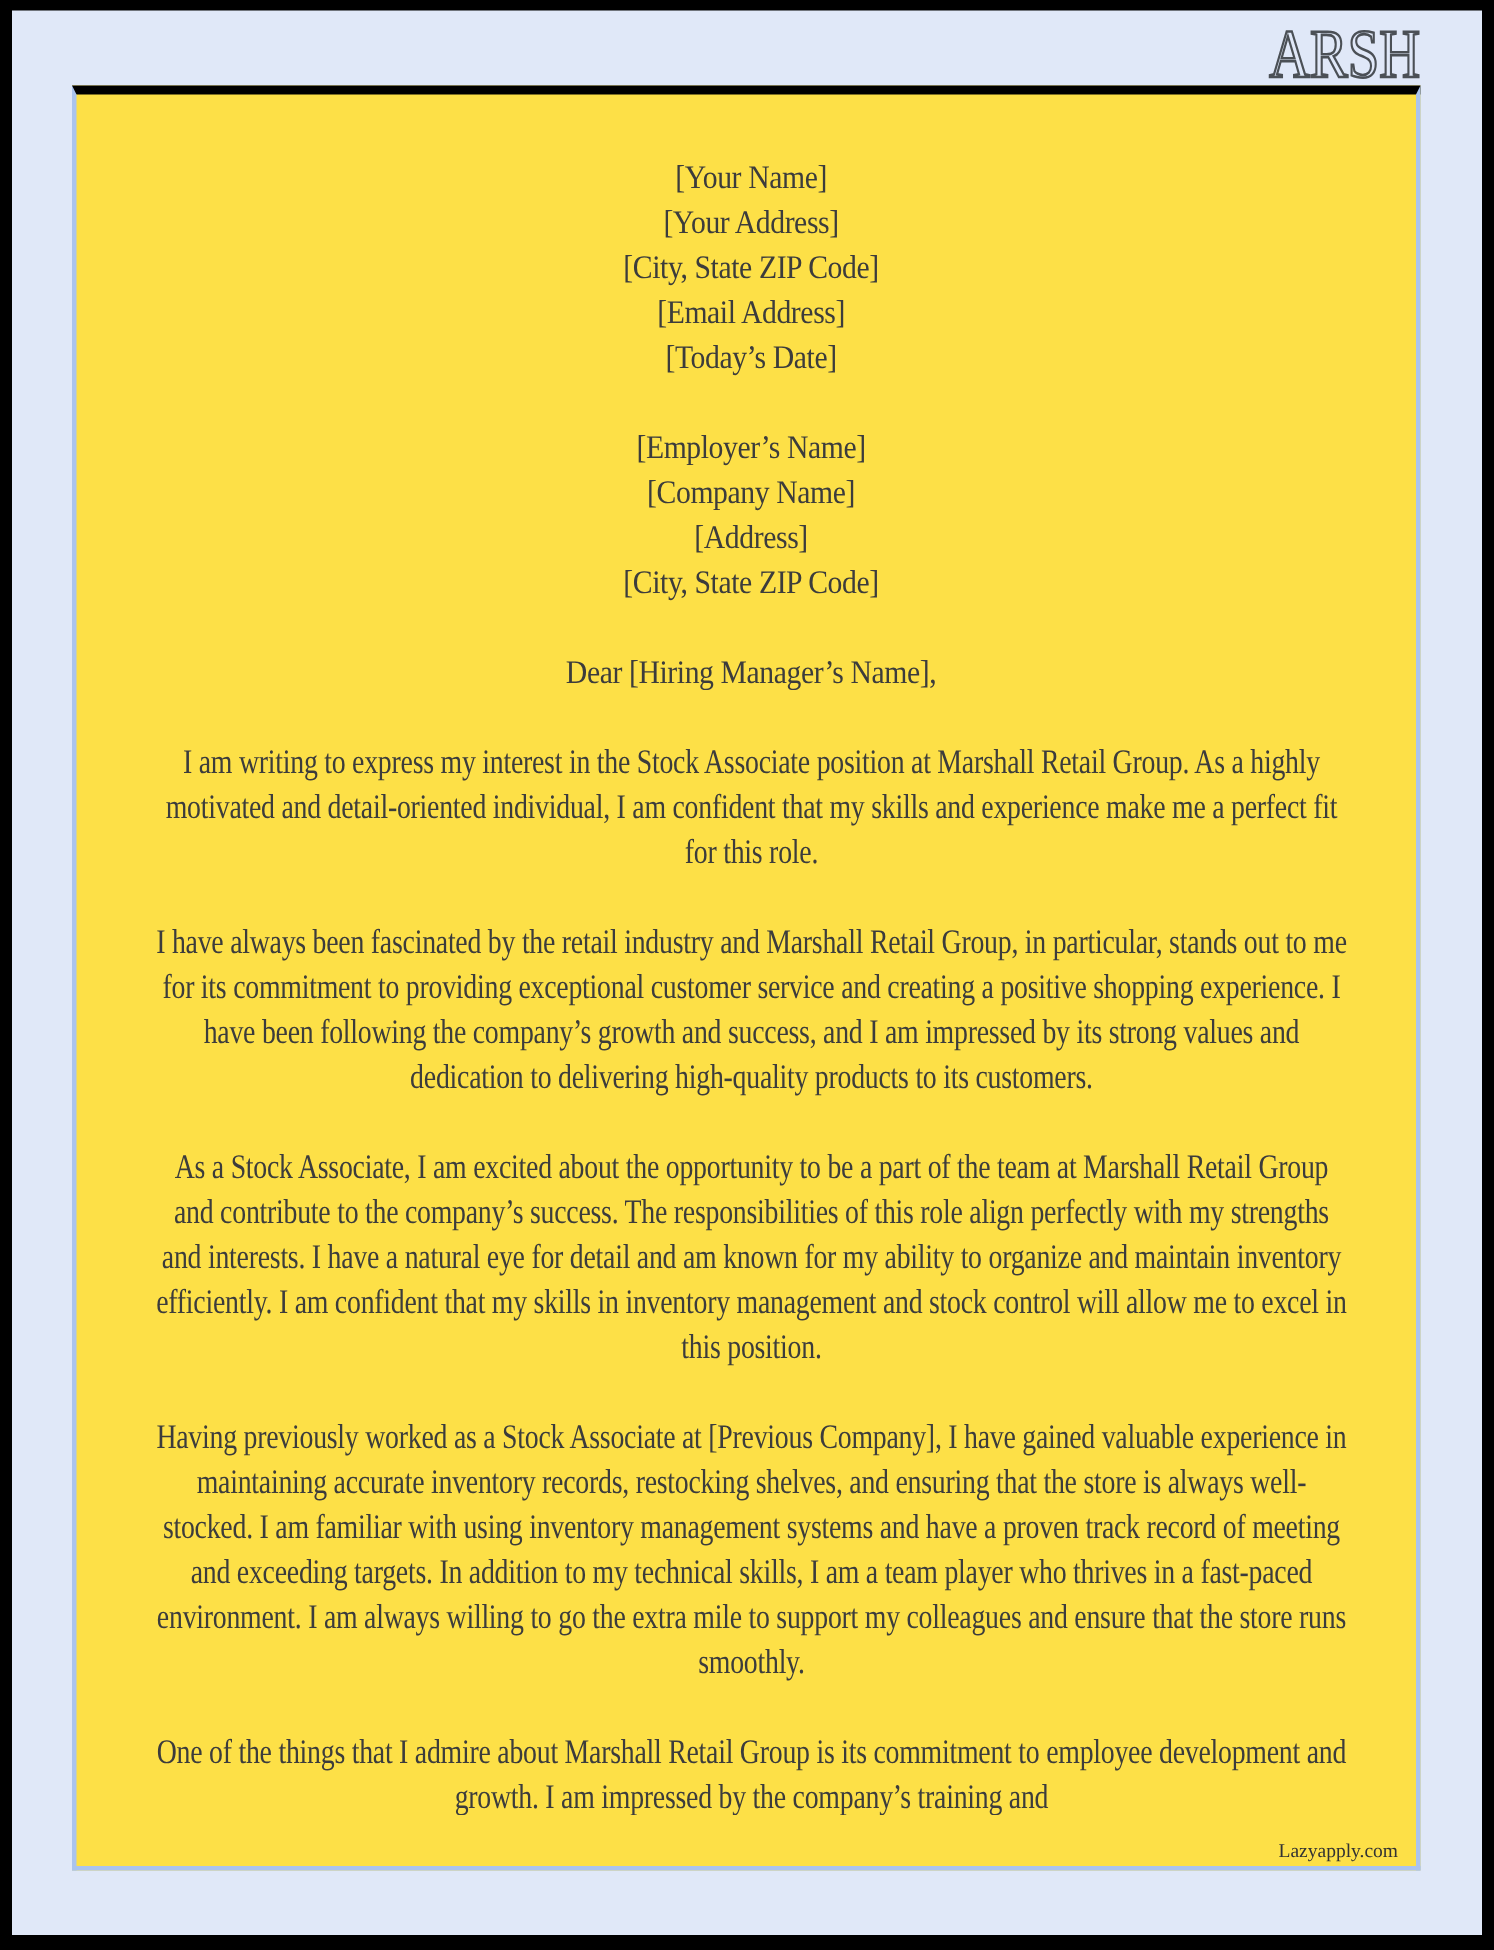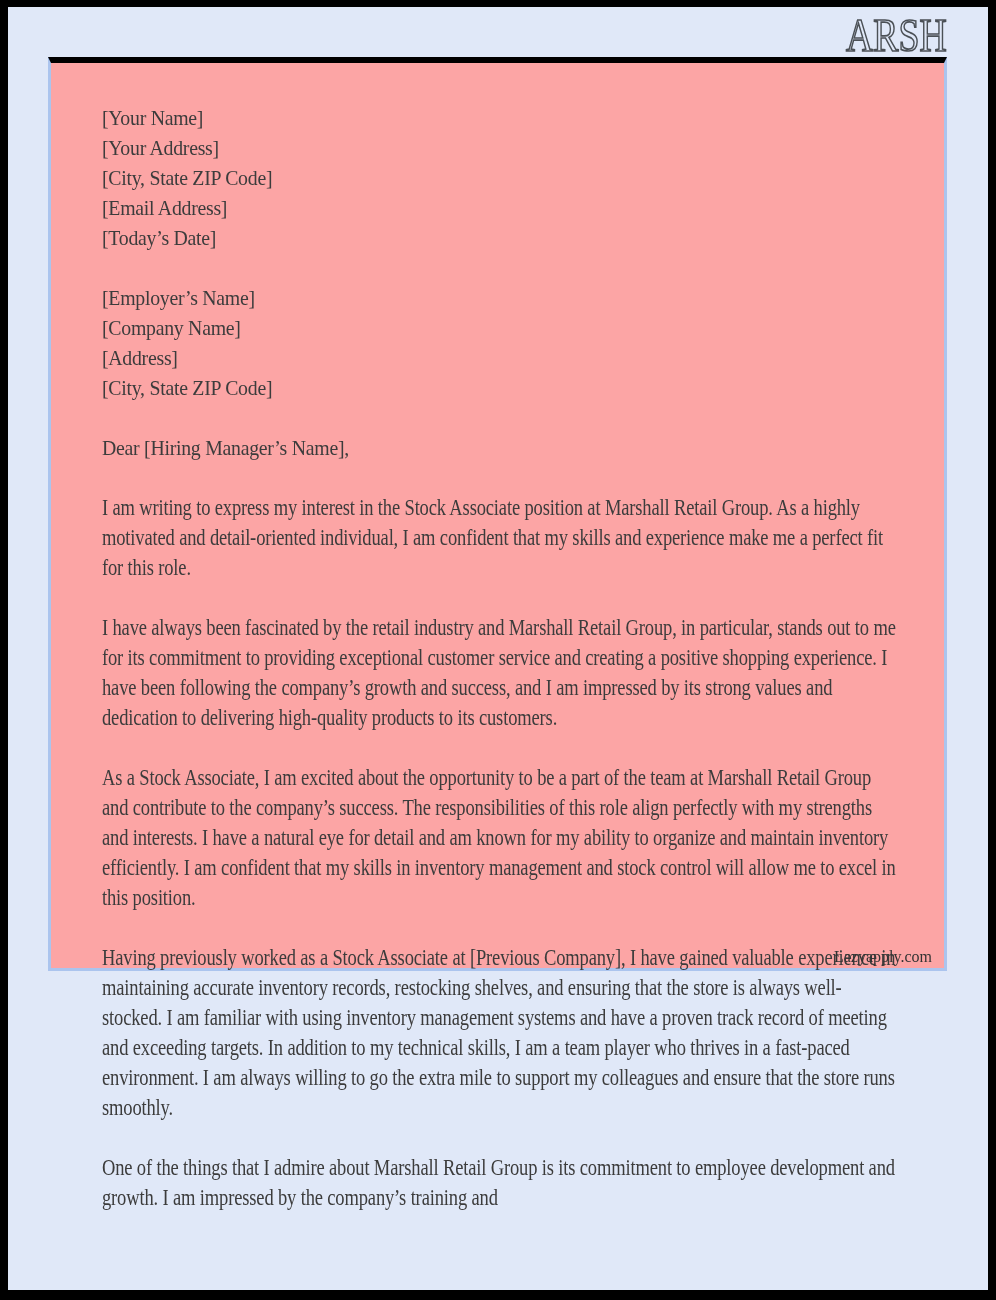--- a/index.html
+++ b/index.html
@@ -30,26 +30,27 @@
     -webkit-text-stroke: 1.7px #4b5056;
     transform: scaleX(0.82);
     transform-origin: right top;
     white-space: nowrap;
   }
   .page {
     position: absolute;
     left: 40px;
     top: 50px;
     width: 899px;
-    height: 914px;
+    height: 1190px;
     box-sizing: border-box;
-    background: #fca5a5;
+    background: #fde047;
     border: 3px solid #abc4ee;
     border-top: 6px solid #000000;
     overflow: visible;
+    text-align: center;
   }
   .page-content {
     padding: 40px 50px 0 51px;
     color: #3c3c3c;
   }
   .letter-head {
     font-size: 22px;
     line-height: 30px;
     letter-spacing: -0.3px;
     width: 886px;
@@ -64,21 +65,21 @@
     letter-spacing: -0.2px;
     width: 990px;
     transform: scaleX(0.806);
     transform-origin: left top;
   }
   .letter-body p { margin: 0 0 30px 0; }
   .watermark {
     position: absolute;
     right: 12px;
     bottom: 2px;
-    font-size: 16px;
+    font-size: 13px;
     color: #333333;
     white-space: nowrap;
   }
 </style>
 </head>
 <body>
 
 <div class="frame">
 
   <div class="logo">ARSH</div>

